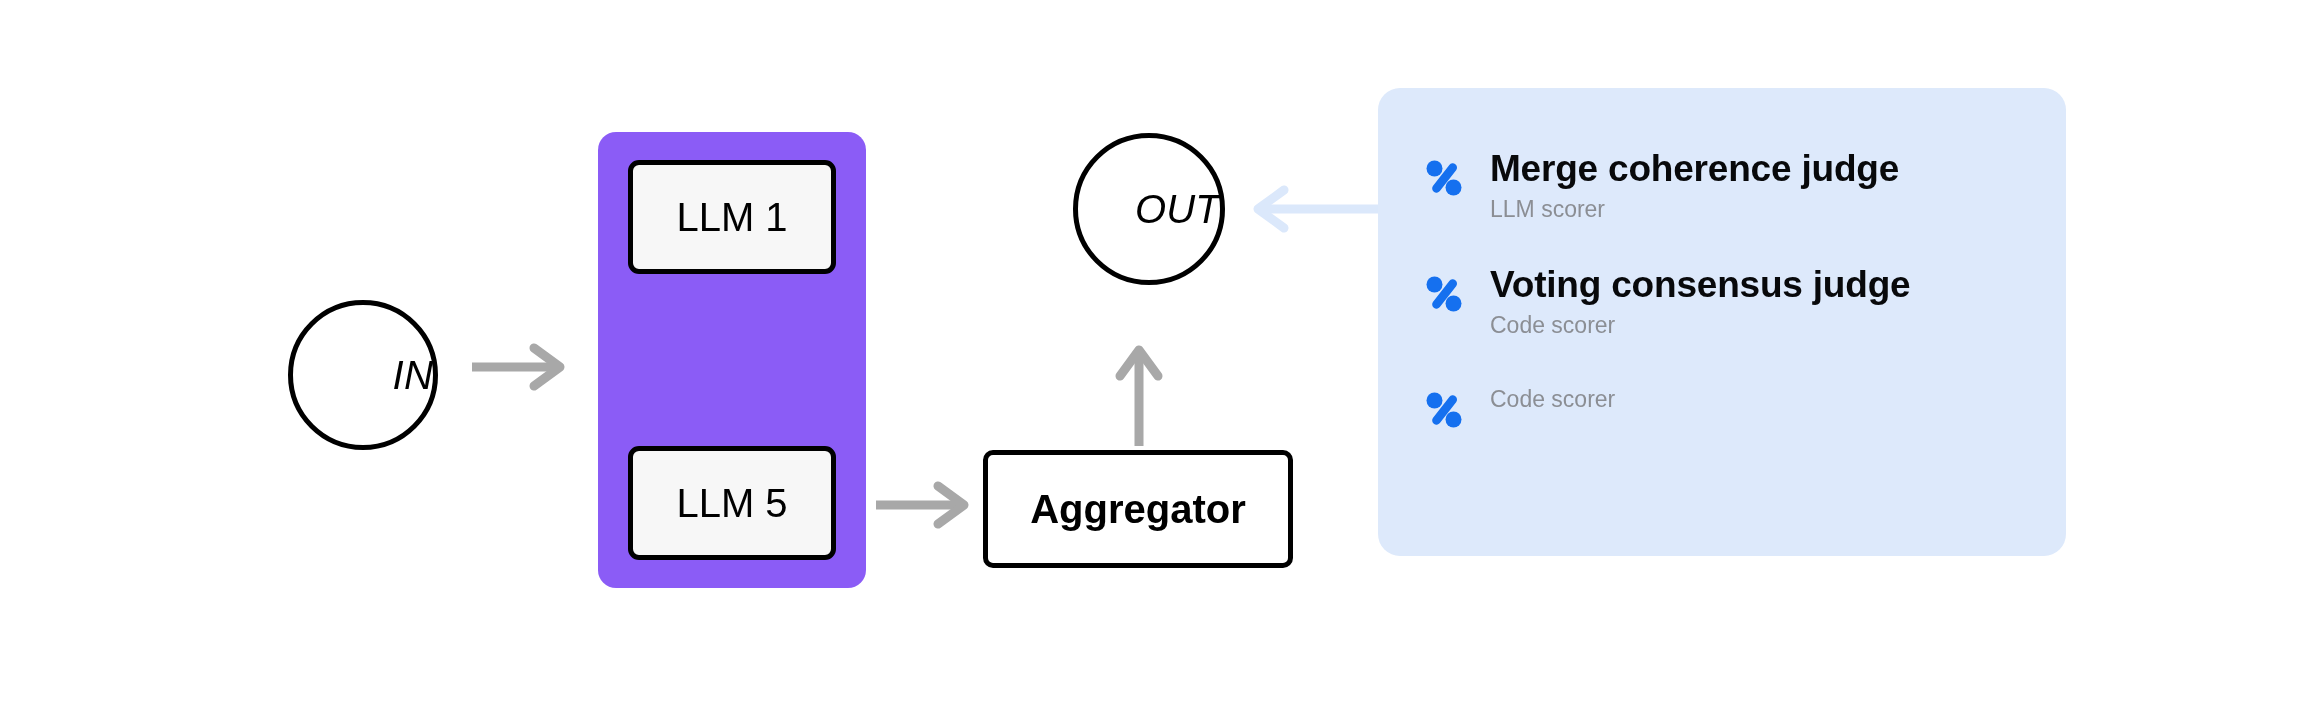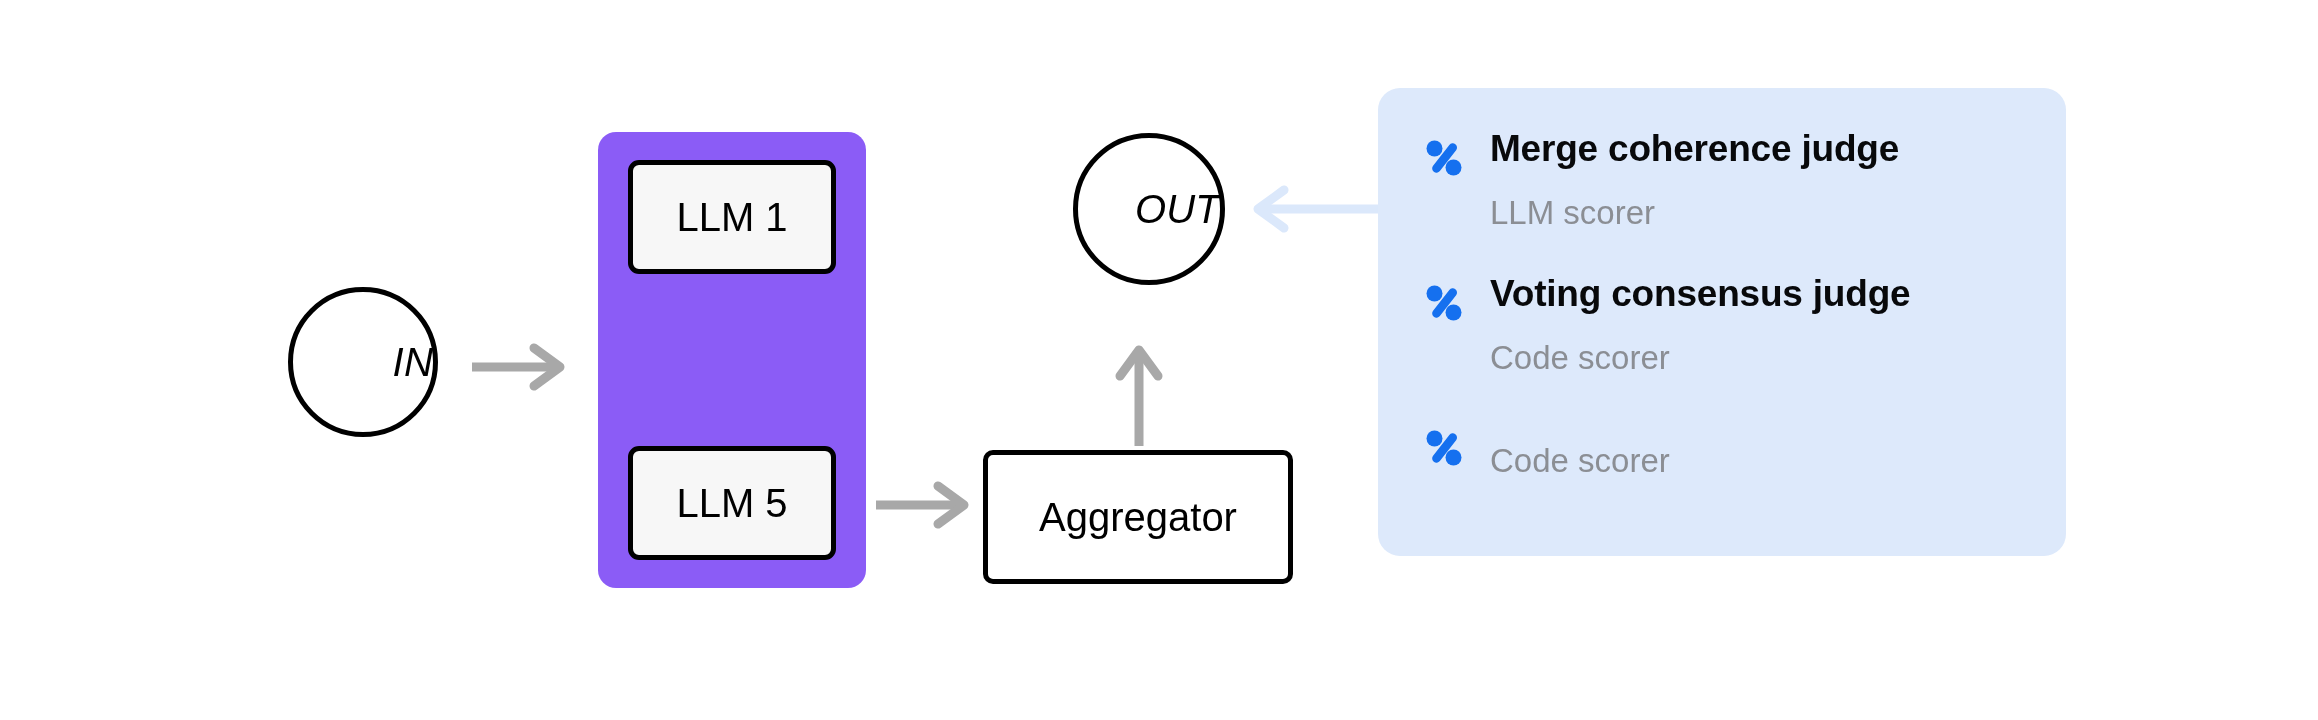--- a/index.html
+++ b/index.html
@@ -31,21 +31,21 @@
     justify-content: flex-end;
     font-style: italic;
   }
   .node-circle .label {
     font-size: 40px;
     color: #000000;
     letter-spacing: 0.2px;
     line-height: 1;
   }
 
-  #in-node  { left: 288px; top: 287px; width: 150px; height: 150px; }
+  #in-node  { left: 288px; top: 300px; width: 150px; height: 150px; }
   #out-node { left: 1073px; top: 133px; width: 152px; height: 152px; }
 
   
   #llm-group {
     position: absolute;
     left: 598px;
     top: 132px;
     width: 268px;
     height: 456px;
     background: #8b5cf6;
@@ -72,49 +72,50 @@
     color: #000000;
     line-height: 1;
   }
 
   
   #aggregator-node {
     position: absolute;
     left: 983px;
     top: 450px;
     width: 310px;
-    height: 134px;
+    height: 118px;
     border: 5px solid #000000;
     border-radius: 10px;
     background: #ffffff;
     box-sizing: border-box;
     display: flex;
     align-items: center;
     justify-content: center;
+    font-weight: bold;
   }
   #aggregator-node .label {
     font-size: 40px;
     color: #000000;
     line-height: 1;
   }
 
   
   .arrow { position: absolute; }
 
   
   #scorer-panel {
     position: absolute;
     left: 1378px;
     top: 88px;
     width: 688px;
     height: 468px;
     background: #dde9fb;
     border-radius: 22px;
     box-sizing: border-box;
-    padding: 40px 44px 56px 46px;
+    padding: 60px 44px 56px 46px;
     display: flex;
     flex-direction: column;
     justify-content: flex-start;
     gap: 40px;
   }
   .scorer-item {
     display: flex;
     align-items: flex-start;
     gap: 26px;
   }
@@ -126,24 +127,24 @@
   }
   .scorer-text { display: flex; flex-direction: column; }
   .scorer-title {
     font-size: 37px;
     font-weight: 600;
     color: #08090b;
     line-height: 1.14;
     letter-spacing: -0.2px;
   }
   .scorer-sub {
-    font-size: 33px;
+    font-size: 23px;
     color: #8b8e94;
     line-height: 1.2;
-    margin-top: 23px;
+    margin-top: 6px;
   }
 </style>
 </head>
 <body>
 
 <div id="canvas">
 
   <div class="node-circle" id="in-node">
     <span class="label">IN</span>
   </div>

